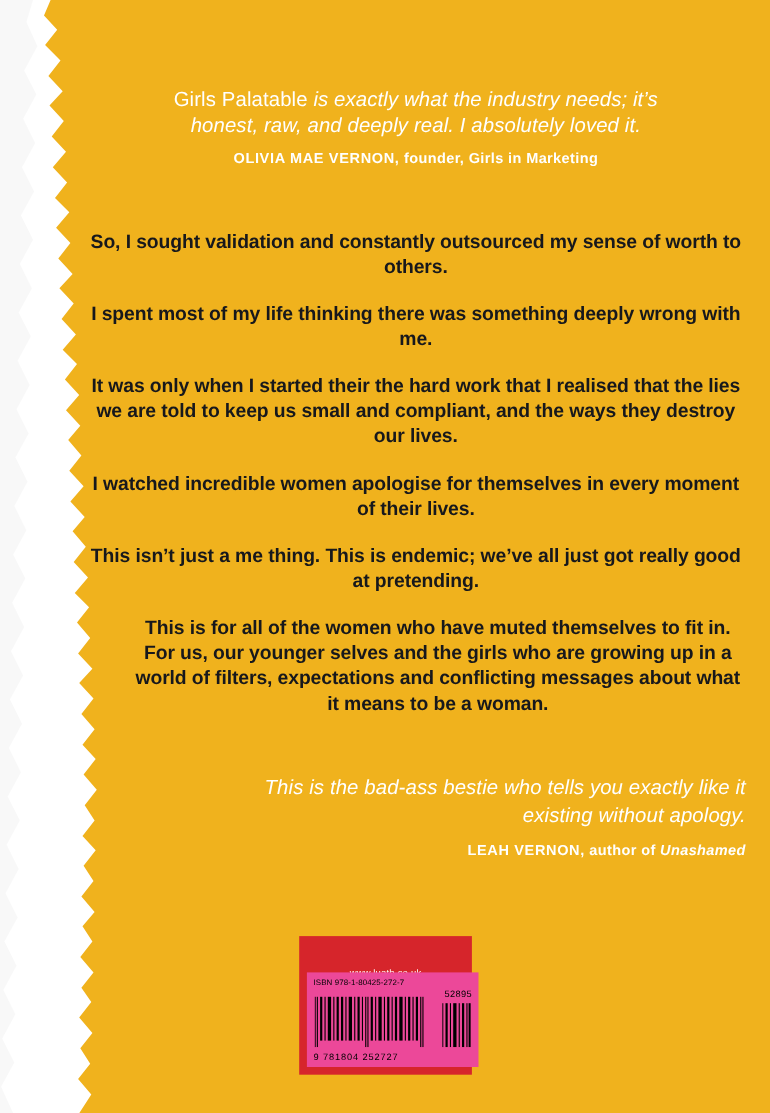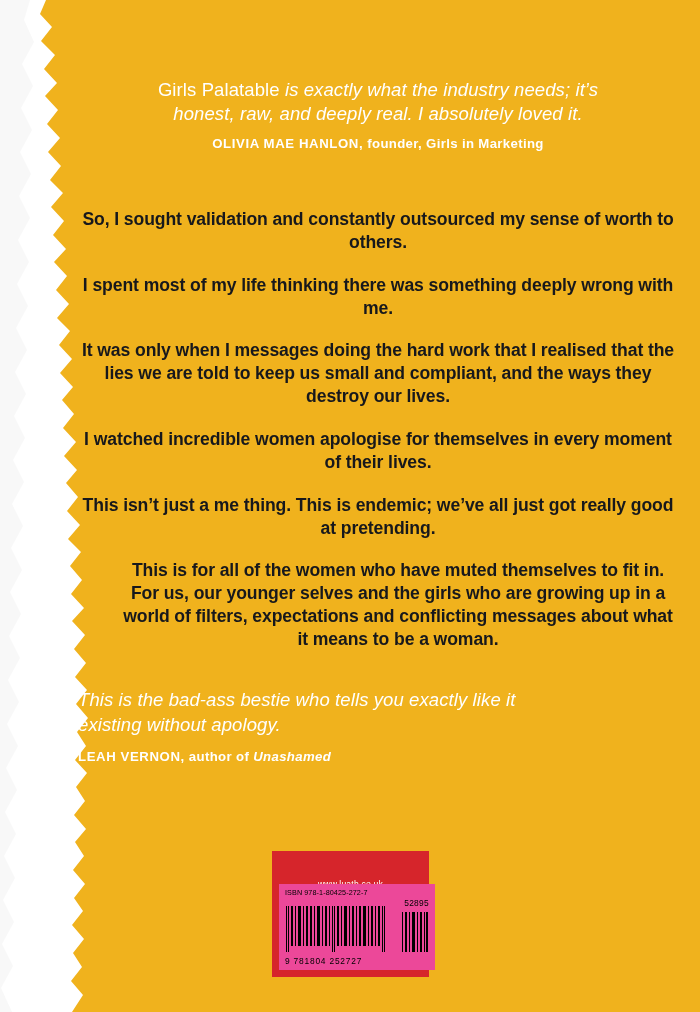--- a/index.html
+++ b/index.html
@@ -88,23 +88,23 @@
     line-height: 1.30;
     font-weight: bold;
     letter-spacing: -0.1px;
     margin: 0 0 20px 0;
   }
   .para:last-child { margin-bottom: 0; margin-left: 40px; }
 
   .blurb-bottom {
     position: absolute;
     left: 0;
-    top: 688px;
-    width: 600px;
-    text-align: left;
+    top: 704px;
+    width: 600px;
+    text-align: right;
     color: #ffffff;
   }
   .blurb-bottom .quote-line {
     font-size: 18.5px;
     line-height: 1.34;
     font-style: italic;
     letter-spacing: 0.1px;
   }
   .blurb-bottom .attrib { margin-top: 11px; }
 
@@ -203,28 +203,28 @@
   </div>
 
   <div class="content">
 
     <div class="blurb-top">
       <div class="quote-line">
         <span class="lead-roman">Girls Palatable</span><span class="title-italic"> is exactly what the industry needs; it’s</span>
       </div>
       <div class="quote-line">honest, raw, and deeply real. I absolutely loved it.</div>
       <div class="attrib">
-        <span class="name">OLIVIA MAE HANLON,</span><span class="role"> founder, Girls in Marketing</span>
+        <span class="name">OLIVIA MAE VERNON,</span><span class="role"> founder, Girls in Marketing</span>
       </div>
     </div>
 
     <div class="body-block">
       <p class="para">So, I sought validation and constantly outsourced my sense of worth to others.</p>
       <p class="para">I spent most of my life thinking there was something deeply wrong with me.</p>
-      <p class="para">It was only when I messages doing the hard work that I realised that the lies we are told to keep us small and compliant, and the ways they destroy our lives.</p>
+      <p class="para">It was only when I started their the hard work that I realised that the lies we are told to keep us small and compliant, and the ways they destroy our lives.</p>
       <p class="para">I watched incredible women apologise for themselves in every moment of their lives.</p>
       <p class="para">This isn’t just a me thing. This is endemic; we’ve all just got really good at pretending.</p>
       <p class="para">This is for all of the women who have muted themselves to fit in. For us, our younger selves and the girls who are growing up in a world of filters, expectations and conflicting messages about what it means to be a woman.</p>
     </div>
 
     <div class="blurb-bottom">
       <div class="quote-line">This is the bad-ass bestie who tells you exactly like it</div>
       <div class="quote-line">existing without apology.</div>
       <div class="attrib">
         <span class="name">LEAH VERNON,</span><span class="role"> author of </span><span class="work-italic">Unashamed</span>

